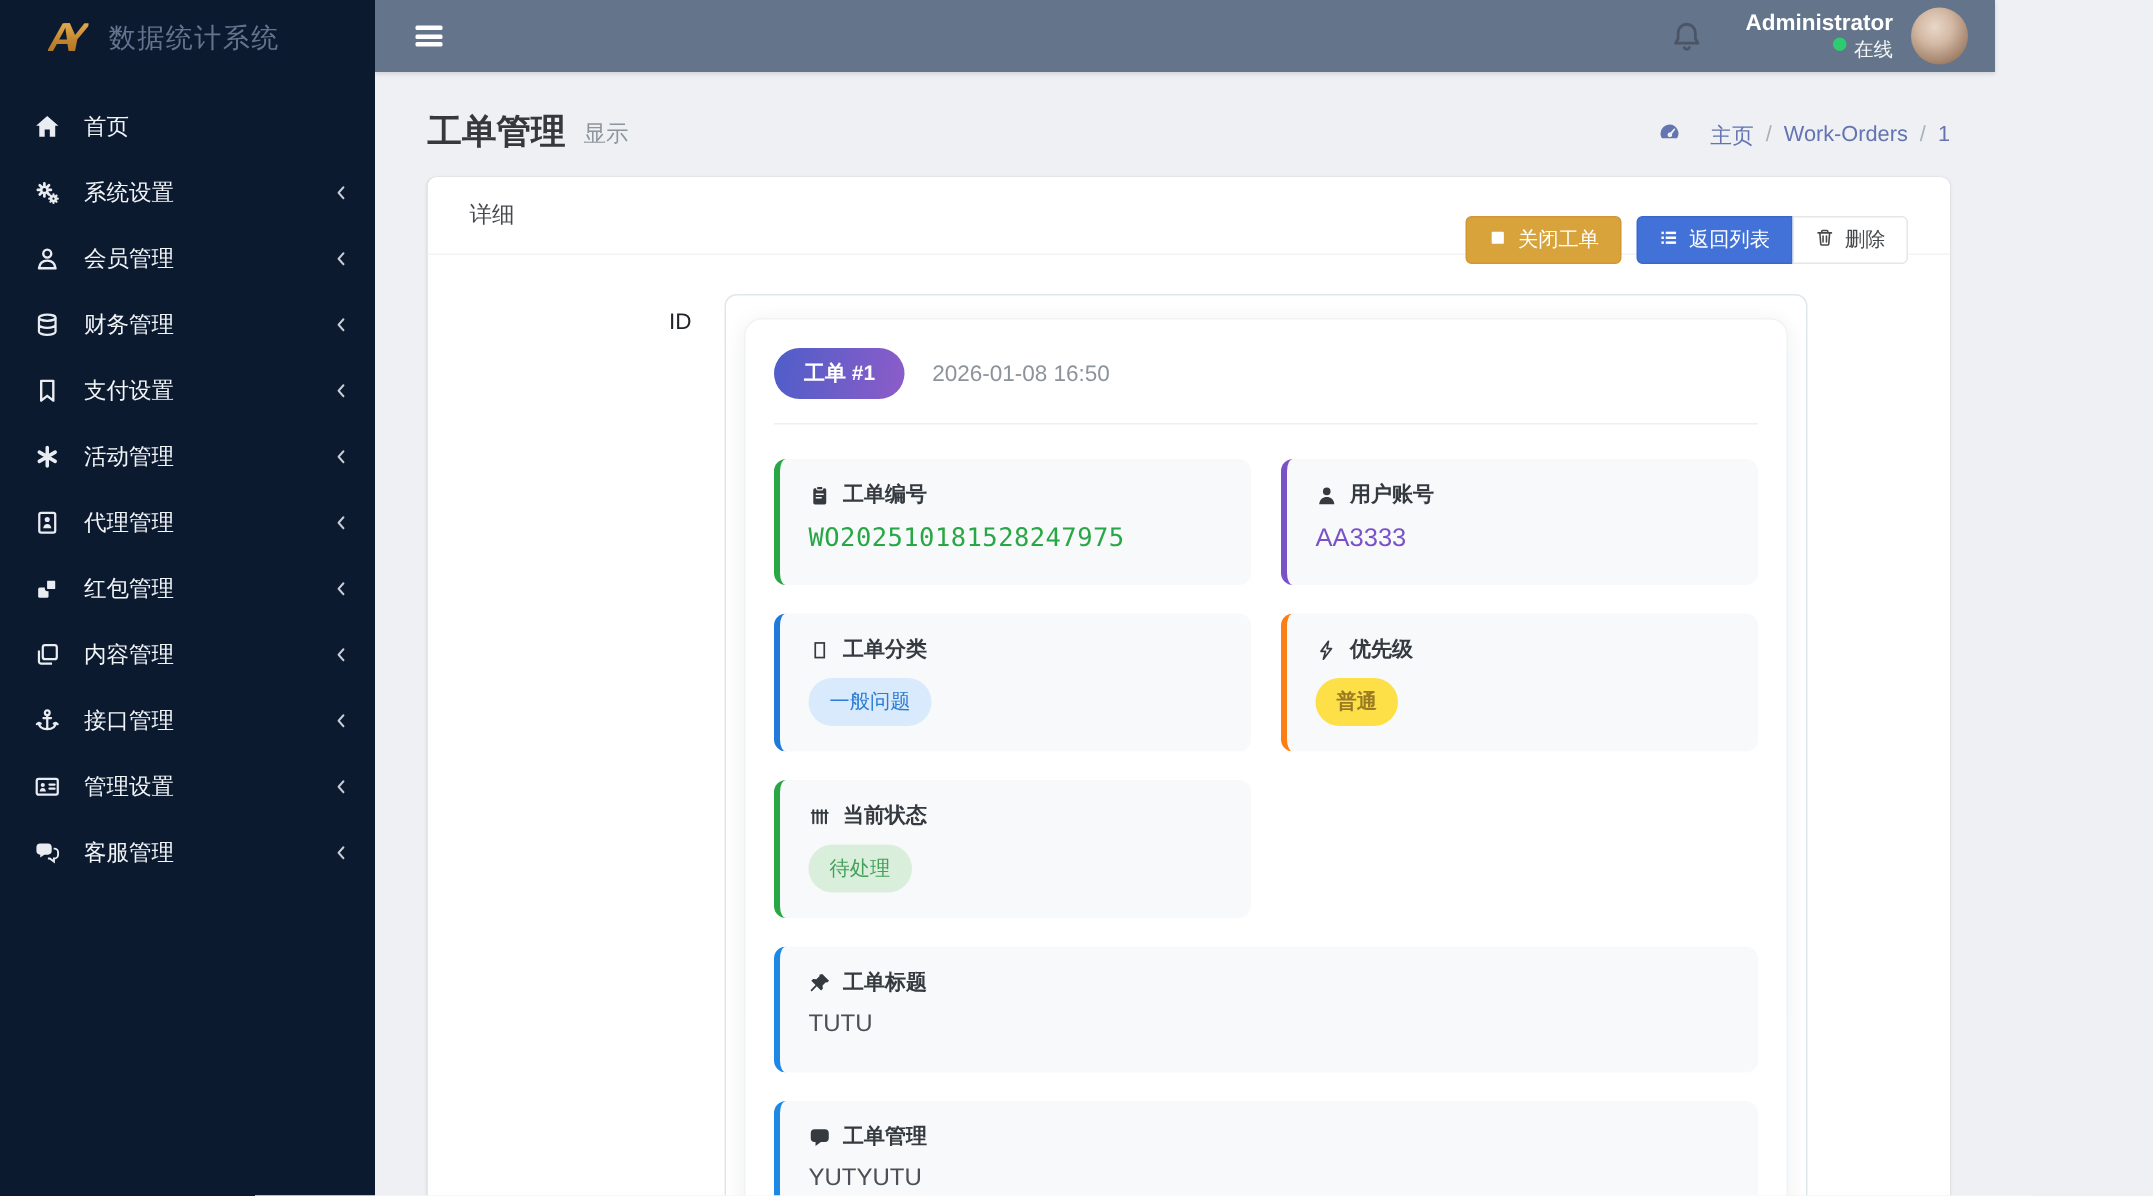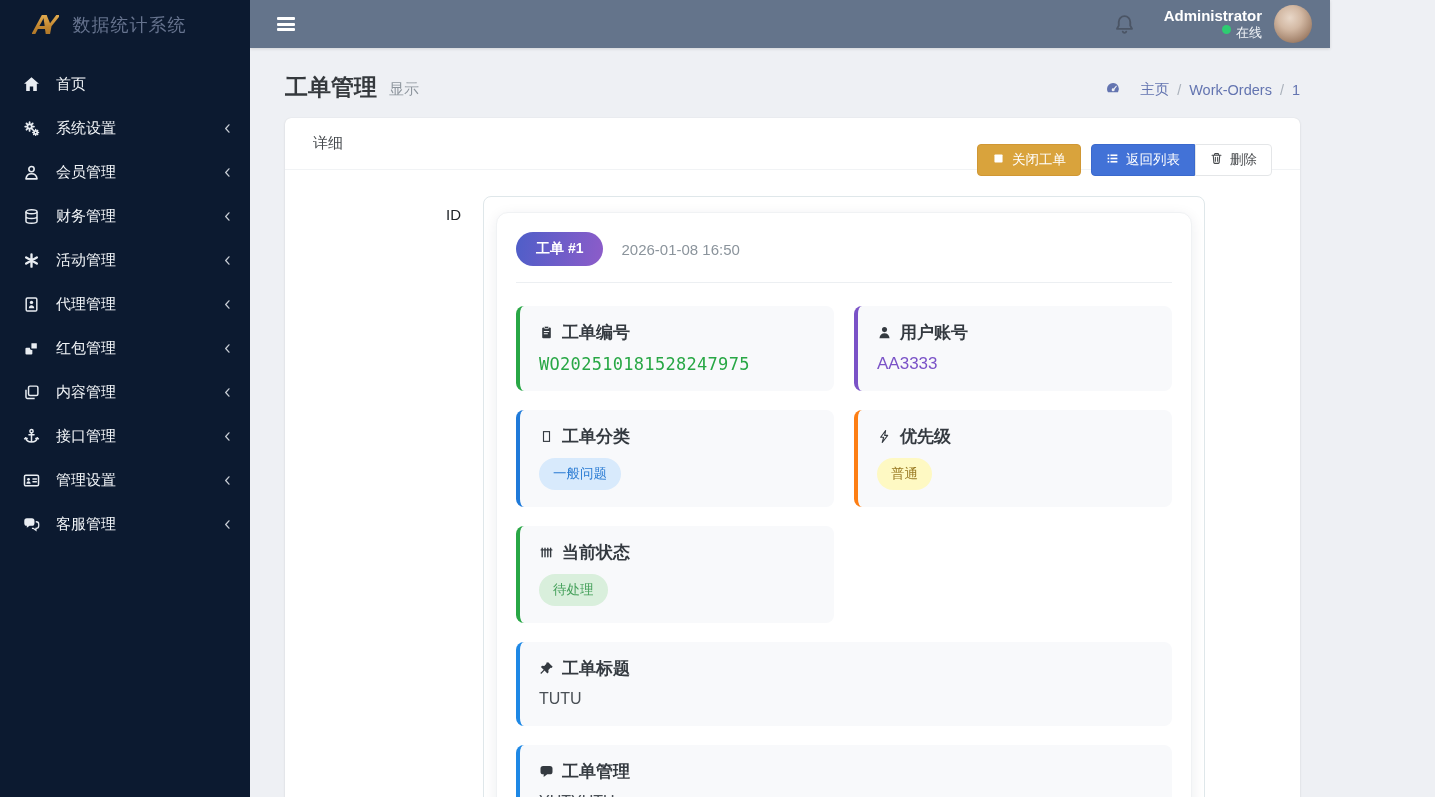--- a/index.html
+++ b/index.html
@@ -69,21 +69,21 @@
   .wo-card { background:#fff; border:1px solid #f0f2f4; border-radius:12px; padding:19px 19px 26px;
     box-shadow:0 3px 14px rgba(30,40,60,.08); }
   .wo-head { display:flex; align-items:center; padding-bottom:16px; border-bottom:1px solid #eceff2; }
   .wo-badge { background:linear-gradient(100deg,#4e5ec8 0%,#8d5cc9 100%); color:#fff; font-size:14px; font-weight:bold;
     padding:8px 20px; border-radius:17px; }
   .wo-date { margin-left:18px; font-size:15px; color:#8b949c; }
 
   .field-grid { margin-top:23px; display:grid; grid-template-columns:1fr 1fr; gap:19px 20px; }
   .field-card { background:#f8f9fb; border-radius:8px; border-left:4px solid #888; padding:15px 19px 17px; min-height:84px; }
   .field-card.full { grid-column:1 / -1; }
-  .f-label-row { display:flex; align-items:center; gap:8px; font-size:17px; font-weight:bold; color:#343a40; }
+  .f-label-row { display:flex; align-items:center; gap:8px; font-size:14px; font-weight:bold; color:#343a40; }
   .f-icon { display:flex; align-items:center; color:#343a40; }
   .f-icon svg { width:15px; height:15px; }
   .f-value { margin-top:10px; }
   .t-code { font-family:"DejaVu Sans Mono",monospace; font-size:17px; letter-spacing:.3px; }
   .t-code-sm { font-family:"DejaVu Sans Mono",monospace; font-size:14.5px; }
   .t-text-lg { font-size:17px; }
   .t-text { font-size:16px; }
   .f-badge { display:inline-block; font-size:13.5px; padding:7px 14px; border-radius:16px; }
 </style>
 </head>
@@ -151,20 +151,33 @@
             </svg>
           </span>
     <span class="s-label">财务管理</span>
     <span class="s-chevron">
             <svg viewBox="0 0 16 16" fill="none" stroke="currentColor" stroke-width="1.6" stroke-linecap="round" stroke-linejoin="round">
               <path d="M9.8 3.5 5.8 8l4 4.5"></path>
             </svg>
           </span>
   </li>
 
+  <li class="side-item">
+    <span class="s-icon">
+            <svg viewBox="0 0 16 16" fill="none" stroke="currentColor" stroke-width="1.5" stroke-linejoin="round">
+              <path d="M4.2 1.8h7.6v12.4L8 11.2l-3.8 3z"></path>
+            </svg>
+          </span>
+    <span class="s-label">支付设置</span>
+    <span class="s-chevron">
+            <svg viewBox="0 0 16 16" fill="none" stroke="currentColor" stroke-width="1.6" stroke-linecap="round" stroke-linejoin="round">
+              <path d="M9.8 3.5 5.8 8l4 4.5"></path>
+            </svg>
+          </span>
+  </li>
 
   <li class="side-item">
     <span class="s-icon">
             <svg viewBox="0 0 16 16" fill="none" stroke="currentColor" stroke-width="2.2" stroke-linecap="round">
               <path d="M8 2.2v11.6M3 5.1l10 5.8M13 5.1 3 10.9"></path>
             </svg>
           </span>
     <span class="s-label">活动管理</span>
     <span class="s-chevron">
             <svg viewBox="0 0 16 16" fill="none" stroke="currentColor" stroke-width="1.6" stroke-linecap="round" stroke-linejoin="round">
@@ -397,21 +410,21 @@
 
   <div class="field-card" style="border-left-color: rgb(253, 126, 20);">
     <div class="f-label-row">
       <span class="f-icon">
                             <svg viewBox="0 0 16 16" fill="none" stroke="currentColor" stroke-width="1.2" stroke-linejoin="round">
                               <path d="M9.2 1.6 3.9 8.8h3.2L5.6 14.4l5.8-7.6H8.2z"></path>
                             </svg>
                           </span>
       <span class="f-label">优先级</span>
     </div>
-    <div class="f-value"><span class="f-badge" style="background: #fef9c3; color: rgb(154, 123, 36);">普通</span></div>
+    <div class="f-value"><span class="f-badge" style="background: #fde047; color: rgb(154, 123, 36); font-weight: bold;">普通</span></div>
   </div>
 
   <div class="field-card" style="border-left-color: rgb(40, 167, 69);">
     <div class="f-label-row">
       <span class="f-icon">
                             <svg viewBox="0 0 16 16" fill="none" stroke="currentColor" stroke-linecap="round">
                               <path d="M3.4 3.4v9.2M6.4 3.4v9.2M9.4 3.4v9.2M12.4 3.4v9.2" stroke-width="1.5"></path>
                               <path d="M2.2 5.2h11.6" stroke-width="1.2"></path>
                             </svg>
                           </span>

